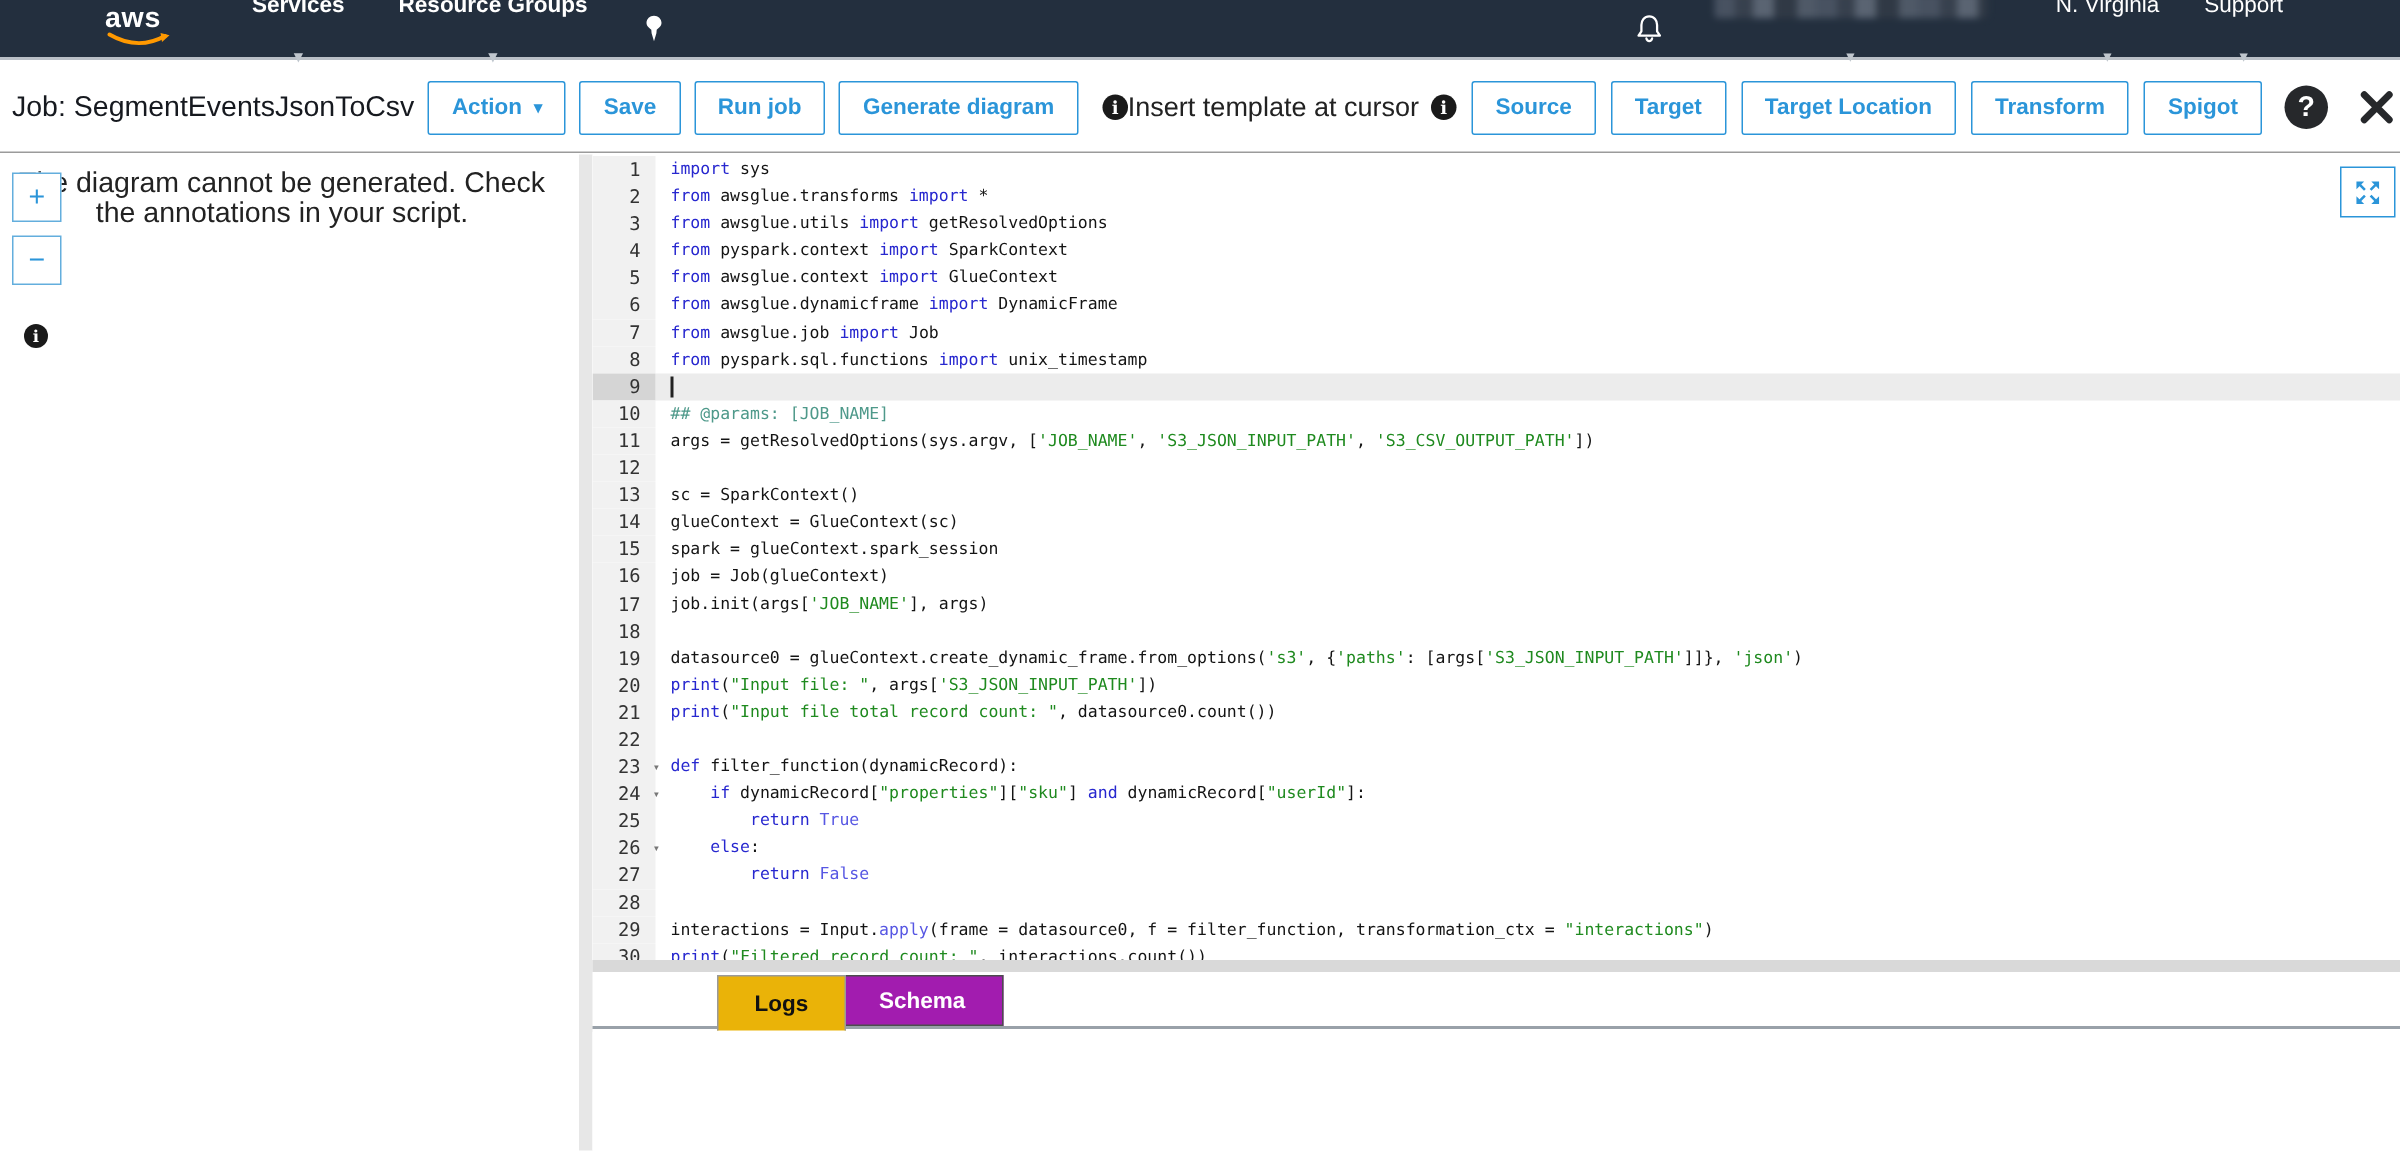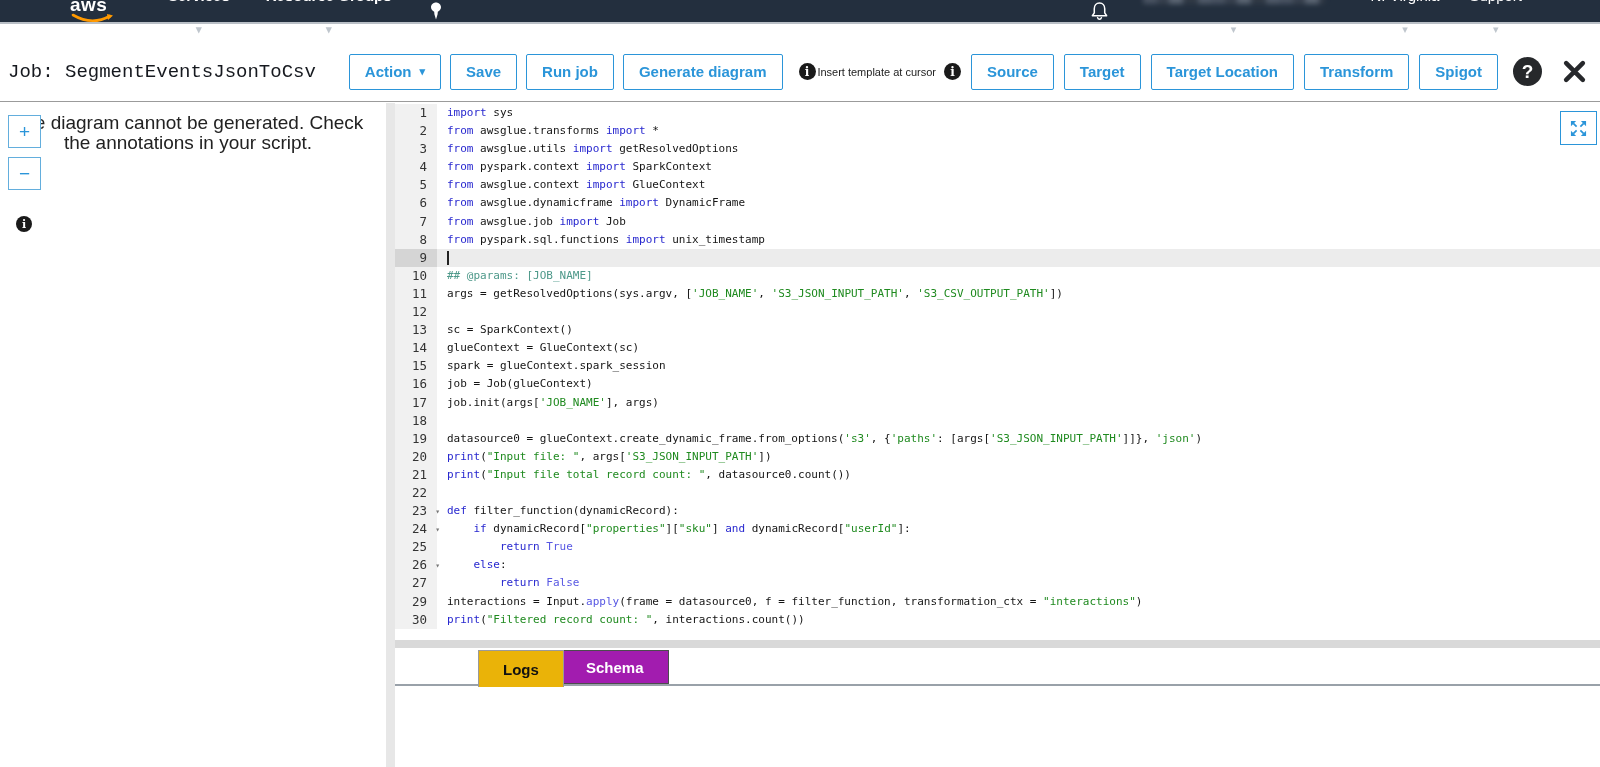--- a/index.html
+++ b/index.html
@@ -1,20 +1,20 @@
 <!DOCTYPE html>
 <html style="--nav-bg: #232f3e; --accent-blue: #2b95d9; --logo-orange: #f90; --keyword: #2727cf; --string: #1f8a1f; --comment: #4e998a; --builtin: #5757e3;"><head>
 <meta charset="utf-8">
 <style>
   * { margin:0; padding:0; box-sizing:border-box; }
   html,body { width:1600px; height:767px; background:#fff; overflow:hidden;
               font-family:"Liberation Sans", sans-serif; }
 
   
-  .navbar { position:absolute; left:0; top:0; width:1600px; height:24px;
+  .navbar { position:absolute; left:0; top:0; width:1600px; height:40px;
             background:var(--nav-bg); display:flex; align-items:center;
             border-bottom:2px solid #b9bfc6;justify-content:center; }
   .nav-left { display:flex; align-items:center; }
   .aws-logo { margin-left:70px; position:relative; width:46px; height:30px; cursor:pointer; }
   .aws-logo .aws-text { color:#fff; font-weight:bold; font-size:19px; letter-spacing:.5px; line-height:18px; }
   .aws-logo svg { position:absolute; left:1px; top:17px; }
   .nav-item { color:#fff; font-size:15px; font-weight:bold; display:flex; align-items:center; gap:19px; cursor:pointer;flex-direction:column; }
   .caret { color:#bfc6cd; font-size:11px; }
   .nav-right { margin-left:auto; display:flex; align-items:center; padding-right:78px; }
   .nav-item.plain { font-weight:normal; }
@@ -26,23 +26,23 @@
   .toolbar { position:absolute; left:0; top:42px; width:1600px; height:60px;
              background:#fff; border-bottom:1px solid #9b9b9b;
              display:flex; align-items:center; padding:0 13px 0 8px; }
   .job-title { font-size:19px; color:#16191f; white-space:nowrap; }
   .btn { border:1px solid var(--accent-blue); color:var(--accent-blue); background:#fff;
          height:36px; padding:0 15px; font-size:15px; font-weight:bold;
          border-radius:2px; display:flex; align-items:center; gap:8px; cursor:pointer;
          font-family:"Liberation Sans", sans-serif; white-space:nowrap; }
   .btn .caret { color:var(--accent-blue); }
   .tb-left { display:flex; align-items:center; gap:9px; }
-  .tb-left .job-title { margin-right:24px;font-family:Liberation Mono, monospace; }
+  .tb-left .job-title { margin-right:0; }
   .tb-right { margin-left:auto; display:flex; align-items:center; gap:10px; }
-  .insert-label { font-size:11px; color:#222; white-space:nowrap; }
+  .insert-label { font-size:18px; color:#222; white-space:nowrap; }
   .info-circle { width:17px; height:17px; border-radius:50%; background:#1a1a1a; color:#fff;
                  font-size:12px; font-weight:bold; font-family:"DejaVu Serif", serif;
                  display:inline-flex; align-items:center; justify-content:center; cursor:pointer; flex:none; }
   .help-circle { width:29px; height:29px; border-radius:50%; background:#26282b; color:#fff;
                  font-size:19px; font-weight:bold; display:inline-flex; align-items:center;
                  justify-content:center; cursor:pointer; margin-left:5px; }
   .close-x { margin-left:10px; cursor:pointer; display:inline-flex; }
 
   
   .diagram-panel { position:absolute; left:0; top:103px; width:386px; bottom:0; background:#fff; }
@@ -280,20 +280,24 @@
       </div>
       <div class="line">
         <div class="gutter-cell">26<span class="fold">▾</span></div>
         <div class="code-cell"><span>    </span><span class="tok-k">else</span><span>:</span></div>
       </div>
       <div class="line">
         <div class="gutter-cell">27</div>
         <div class="code-cell"><span>        </span><span class="tok-k">return</span><span> </span><span class="tok-b">False</span></div>
       </div>
       <div class="line">
+        <div class="gutter-cell">28</div>
+        <div class="code-cell"></div>
+      </div>
+      <div class="line">
         <div class="gutter-cell">29</div>
         <div class="code-cell"><span>interactions = Input.</span><span class="tok-b">apply</span><span>(frame = datasource0, f = filter_function, transformation_ctx = </span><span class="tok-s">"interactions"</span><span>)</span></div>
       </div>
       <div class="line">
         <div class="gutter-cell">30</div>
         <div class="code-cell"><span class="tok-k">print</span><span>(</span><span class="tok-s">"Filtered record count: "</span><span>, interactions.count())</span></div>
       </div>
     </div>
   <div class="expand-btn">
     <svg width="17" height="17" viewBox="0 0 18 18">

